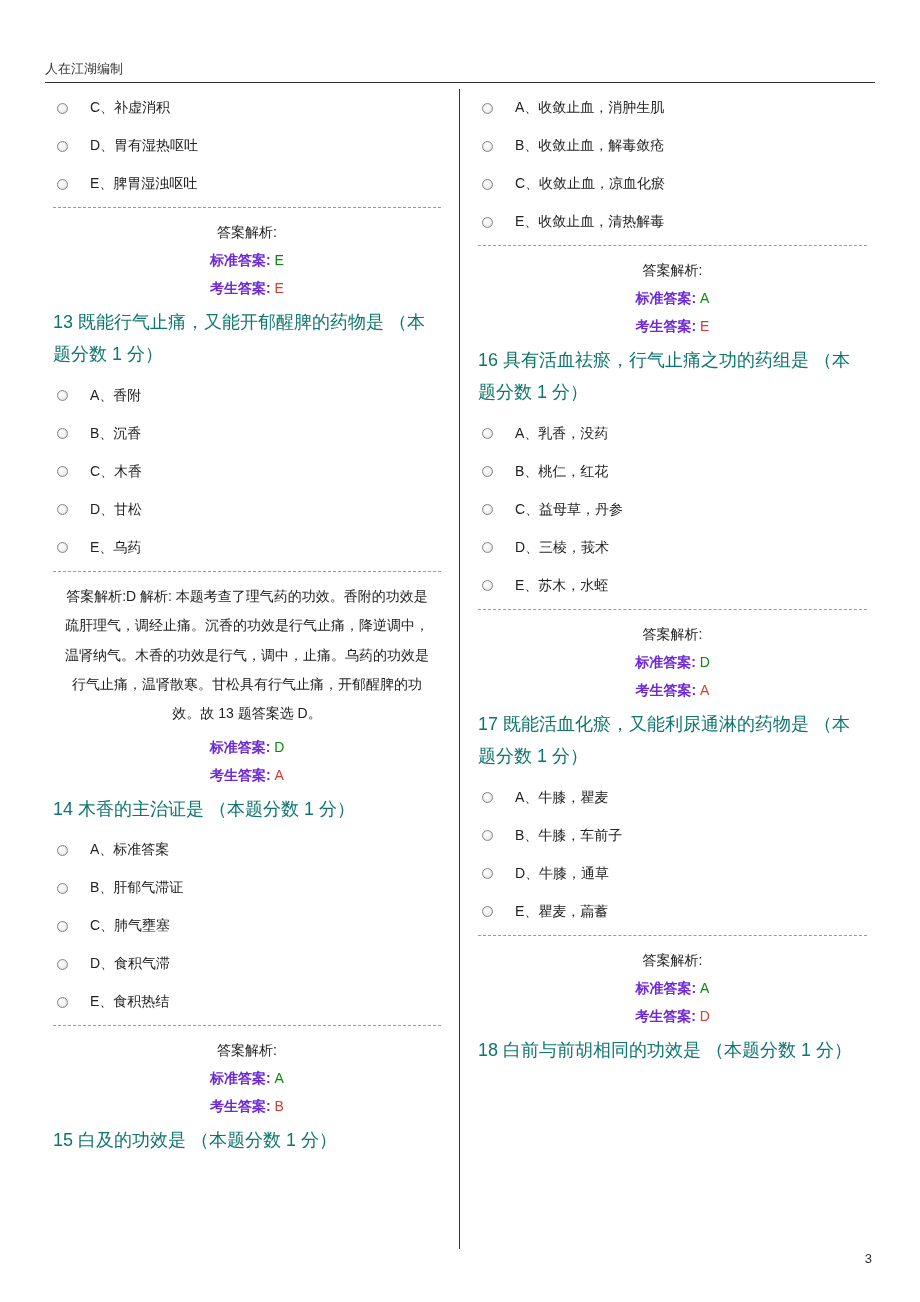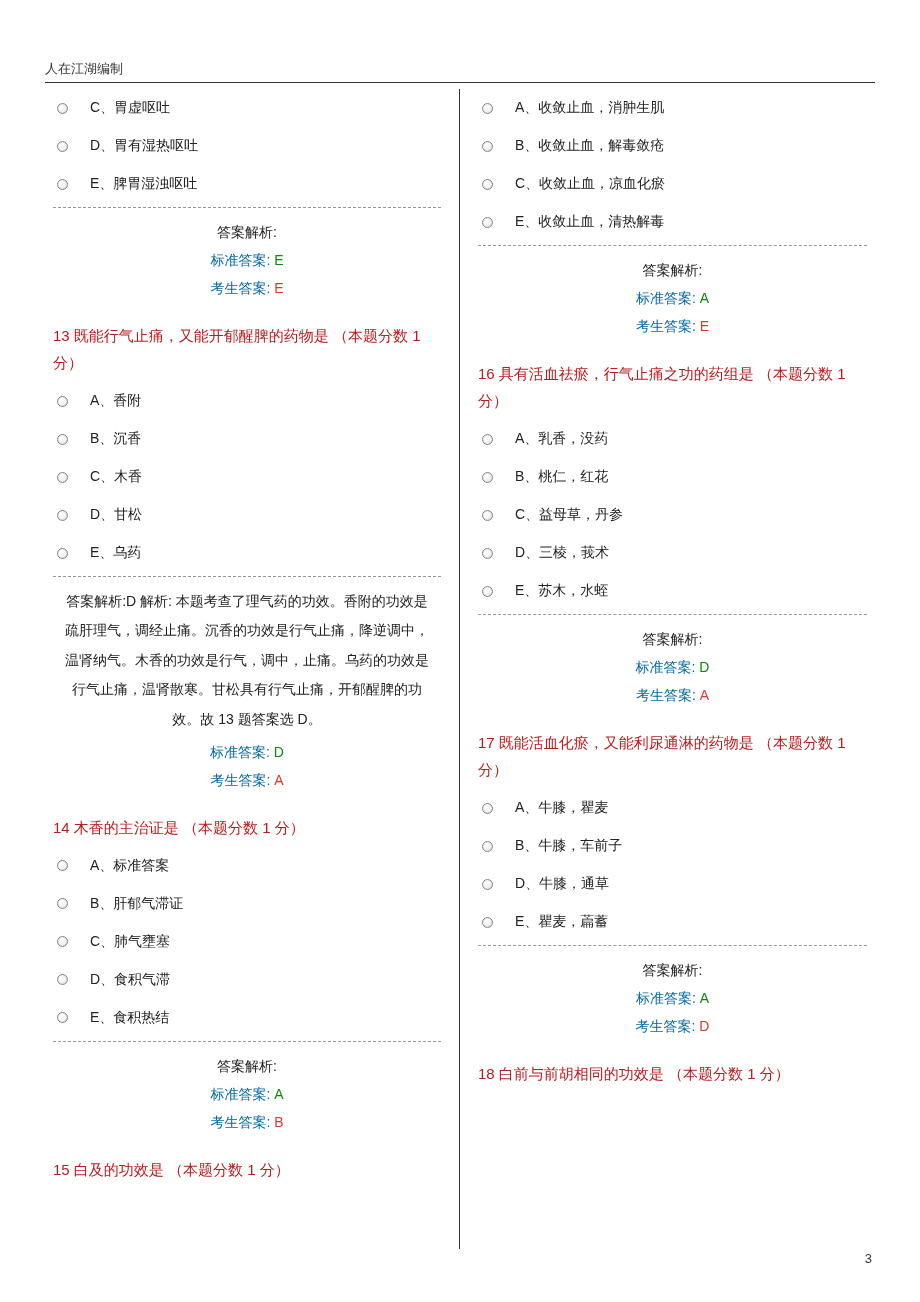--- a/index.html
+++ b/index.html
@@ -56,29 +56,29 @@
     .dashed {
       border: none;
       border-top: 1.3px dashed #999;
       margin: 4px 0 10px 0;
     }
     .analysis-block {
       font-size: 14px;
       line-height: 2;
       text-align: center;
     }
-    .label-txt { color: #0369a1; }
+    .label-txt { color: #6d28d9; font-weight: bold; }
     .standard-ans { color: #0a8a0a; }
     .candidate-ans { color: #d83a2e; }
     .candidate-correct { color: #d83a2e; }
     .question {
-      color: #b91c1c;
-      font-size: 15px;
+      color: #0f766e;
+      font-size: 18px;
       line-height: 1.8;
-      margin: 20px 0 6px 0;
+      margin: 4px 0 6px 0;
     }
     .explain {
       font-size: 14px;
       line-height: 2.1;
       color: #222;
       margin: 4px 12px;
     }
     .page-num {
       position: absolute;
       bottom: 36px;
@@ -91,21 +91,21 @@
 <body>
 
 <div class="header">人在江湖编制</div>
 
 <div class="columns">
 
   <div class="col col-left">
 
     <div class="option">
       <span class="radio"></span>
-      <span class="opt-text">C、胃虚呕吐</span>
+      <span class="opt-text">C、补虚消积</span>
     </div>
     <div class="option">
       <span class="radio"></span>
       <span class="opt-text">D、胃有湿热呕吐</span>
     </div>
     <div class="option">
       <span class="radio"></span>
       <span class="opt-text">E、脾胃湿浊呕吐</span>
     </div>
     <hr class="dashed">

